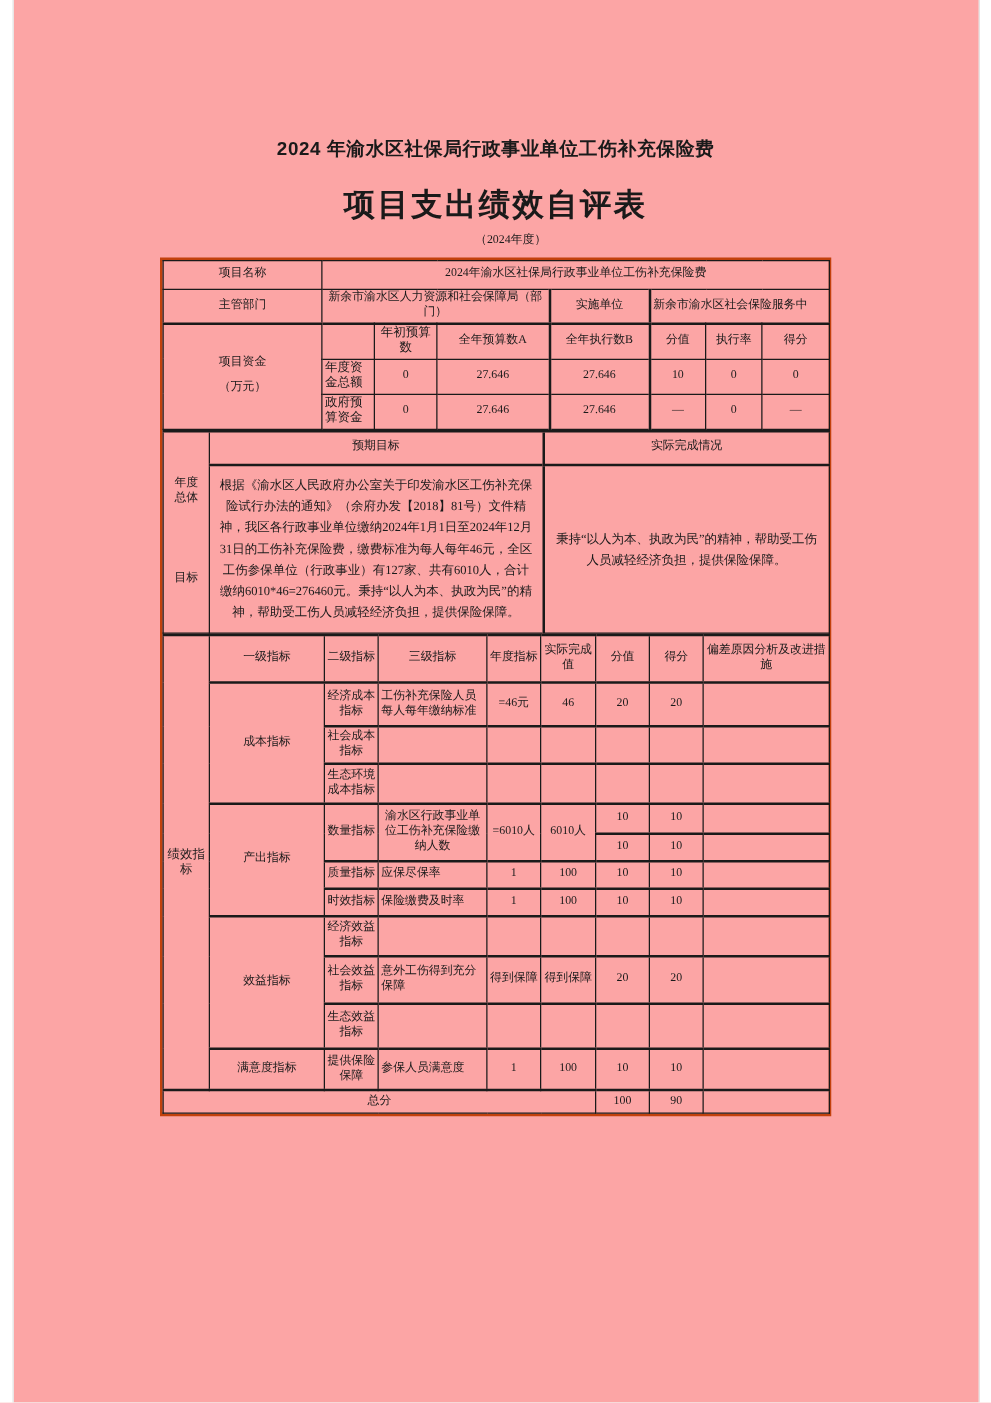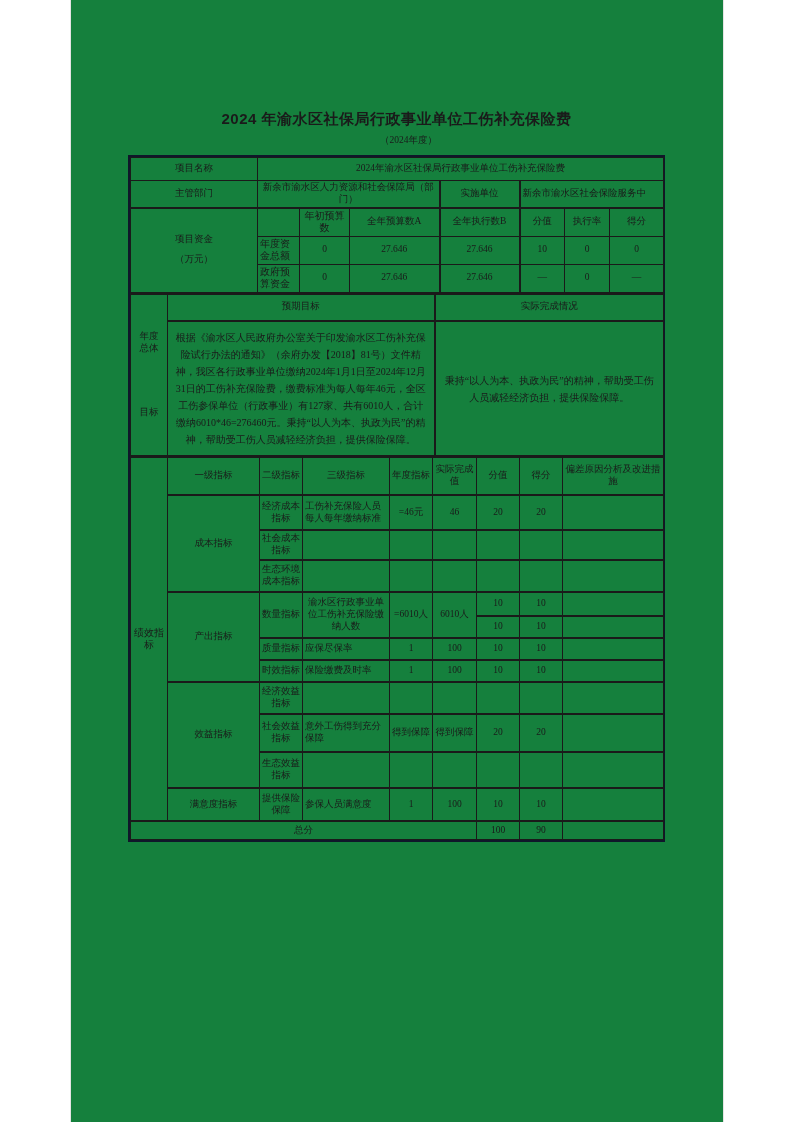--- a/index.html
+++ b/index.html
@@ -1,23 +1,23 @@
 <!DOCTYPE html>
 <html><head>
 <meta charset="utf-8">
 <style>
   * { margin: 0; padding: 0; box-sizing: border-box; }
   html, body { background: #ffffff; }
   body { font-family: "Liberation Serif", "DejaVu Serif", serif; color: #1a1a1a; }
   .page {
     position: relative;
-    width: 652px;
+    width: 772px;
     height: 1122px;
     margin: 0 auto;
-    background: #15803d;
+    background: #fca5a5;
     outline: 1px solid #e4e4e4;
     overflow: hidden;
   }
   .title-block { padding-top: 110px; text-align: center; }
   .doc-header-title {
     font-family: "Liberation Sans", "DejaVu Sans", sans-serif;
     font-weight: bold;
     font-size: 15px;
     letter-spacing: 0.5px;
   }
@@ -25,21 +25,21 @@
     margin-top: 18px;
     font-weight: bold;
     font-size: 25px;
     letter-spacing: 2px;
   }
   .doc-subtitle { margin-top: 5px; font-size: 9.5px; margin-left: 24px; }
 
   .tbl-wrap {
     width: 537px;
     margin: 8px auto 0 auto;
-    border: 2px solid #0f172a;
+    border: 2px solid #c2410c;
   }
   table { border-collapse: collapse; table-layout: fixed; width: 533px; }
   td {
     border: 1px solid #1a1a1a;
     font-size: 9.5px;
     line-height: 1.25;
     text-align: center;
     vertical-align: middle;
     padding: 1px 2px;
     overflow: hidden;
@@ -61,20 +61,21 @@
     letter-spacing: 1px;
   }
 </style>
 </head>
 <body>
 
 <div class="page">
 
   <div class="title-block">
     <div class="doc-header-title">2024 年渝水区社保局行政事业单位工伤补充保险费</div>
+    <div class="doc-main-title">项目支出绩效自评表</div>
     <div class="doc-subtitle">（2024年度）</div>
   </div>
 
   <div class="tbl-wrap">
 
     <table>
       <colgroup>
         <col style="width:127px">
           <col style="width:42px">
           <col style="width:50px">

